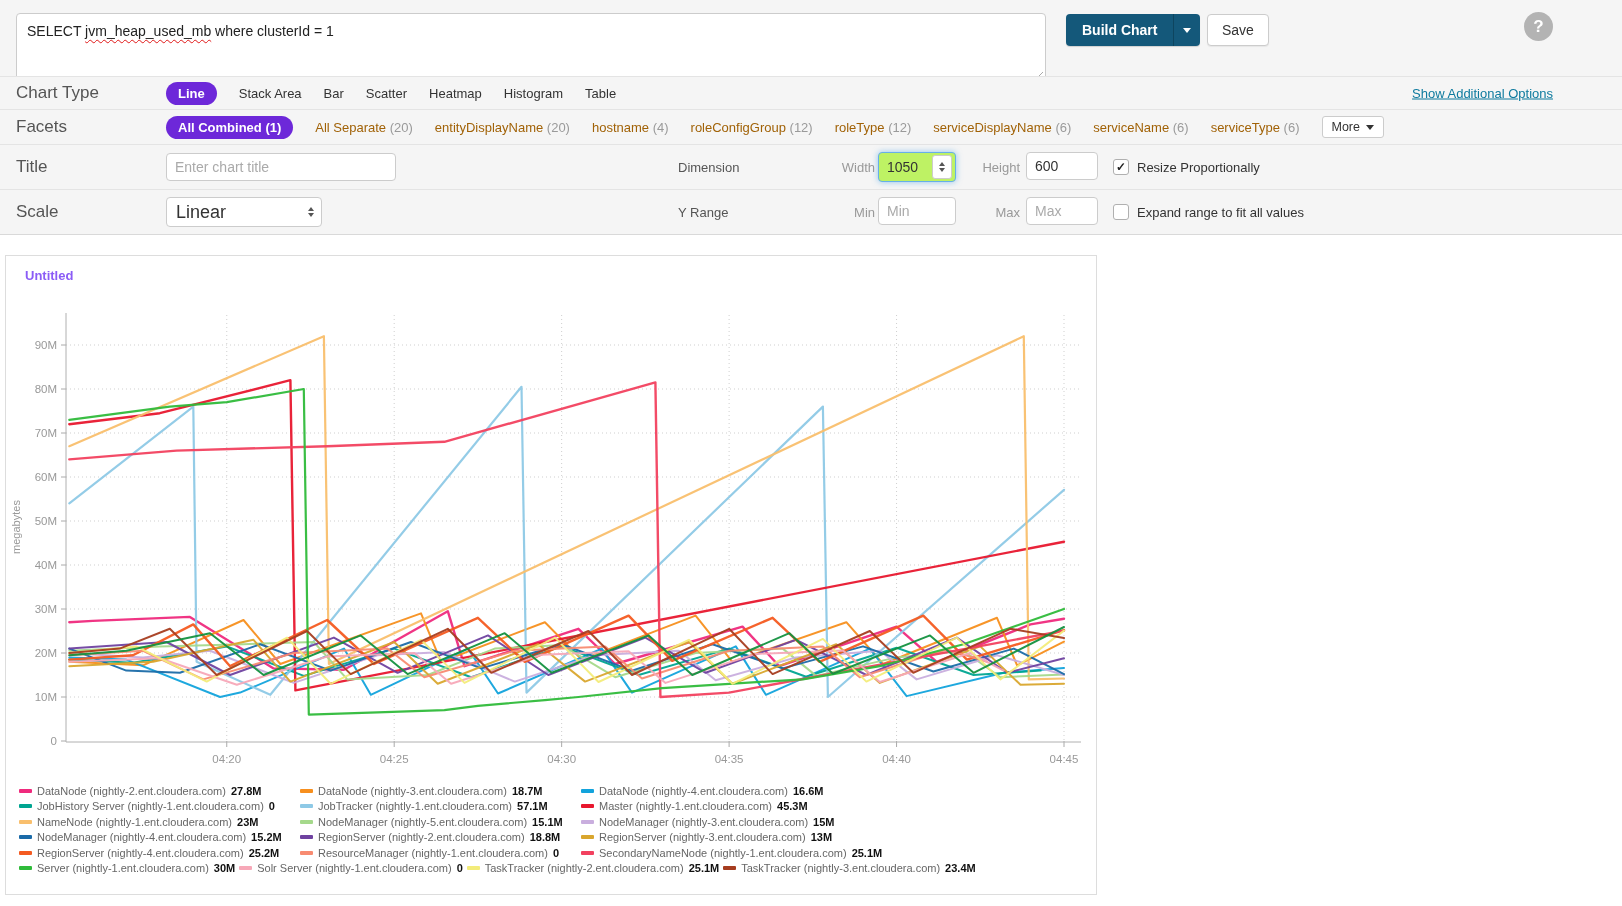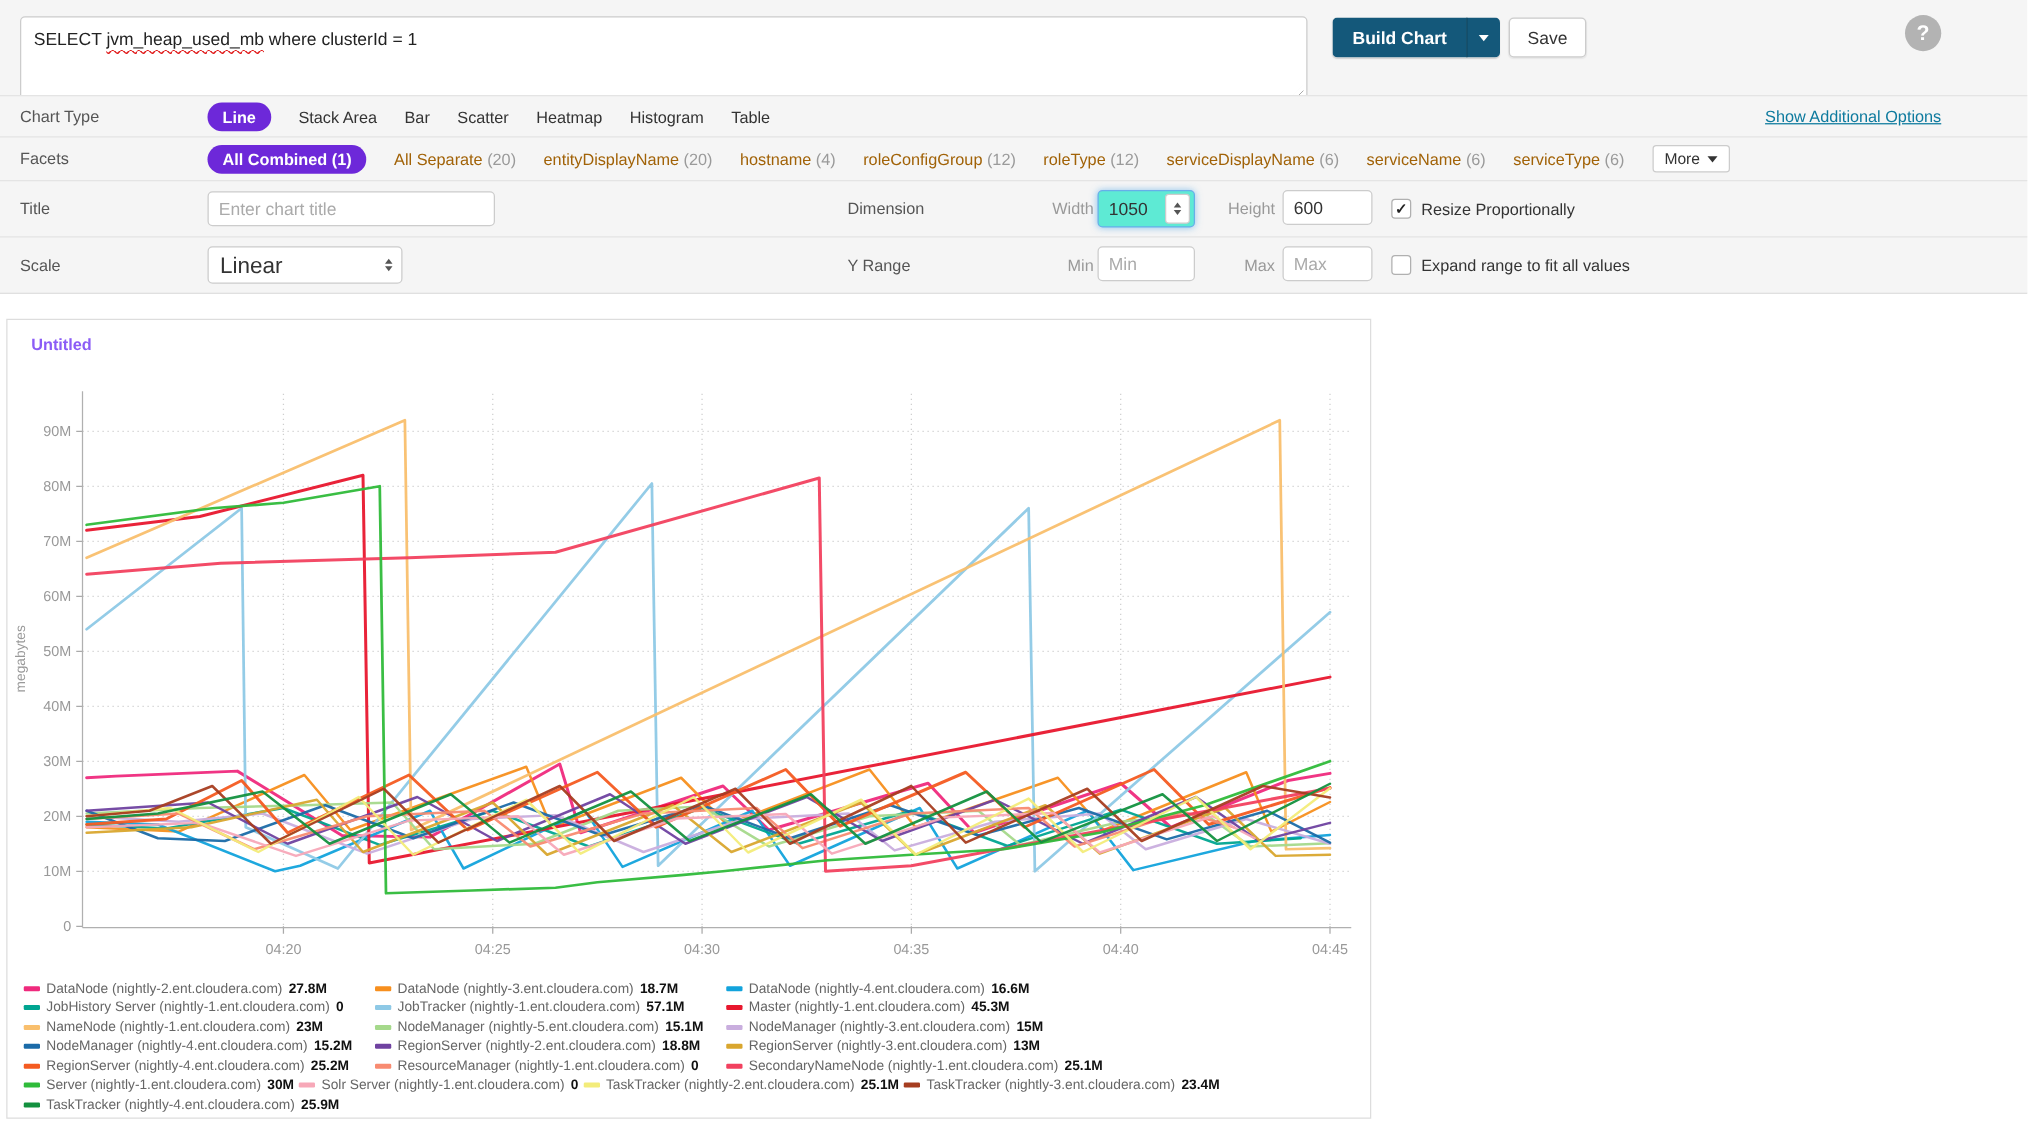--- a/index.html
+++ b/index.html
@@ -10,36 +10,36 @@
   .querybox .rsz{position:absolute; right:2px; bottom:2px; width:10px; height:10px; background:repeating-linear-gradient(135deg, transparent 0 2.5px, #aaa 2.5px 3.5px); clip-path:polygon(100% 0,100% 100%,0 100%);}
   .wavy{text-decoration:underline; text-decoration-style:wavy; text-decoration-color:#e01818; text-decoration-thickness:1px; text-underline-offset:3px;}
   .btn-primary{position:absolute; left:1066px; top:14px; height:32px; display:flex; align-items:stretch; border-radius:4px; overflow:hidden; cursor:pointer; box-shadow:0 1px 1px rgba(0,0,0,.15);}
   .btn-primary .main{background:#14587a; color:#fff; font-size:14px; font-weight:bold; padding:0 16px; display:flex; align-items:center;}
   .btn-primary .caretseg{background:#14587a; border-left:1px solid #0e455f; width:26px; display:flex; align-items:center; justify-content:center;}
   .caret-down{width:0;height:0;border-left:4px solid transparent;border-right:4px solid transparent;border-top:5px solid #fff;}
   .btn-save{position:absolute; left:1207px; top:14px; height:30px; background:#fff; border:1px solid #ccc; border-radius:4px; font-size:14px; color:#333; padding:0 14px; display:flex; align-items:center; cursor:pointer; box-shadow:0 1px 1px rgba(0,0,0,.06);}
   .help{position:absolute; left:1524px; top:12px; width:29px; height:29px; border-radius:50%; background:#b3b3b3; color:#fff; font-size:17px; font-weight:bold; display:flex; align-items:center; justify-content:center;}
   .row{position:relative; border-top:1px solid #e4e4e4; background:#f5f5f5;}
   .row.h32{height:32px;} .row.h34{height:34px;} .row.h44{height:44px;}
-  .rlabel{position:absolute; left:16px; top:50%; transform:translateY(-50%); font-size:13px; color:#555;}
+  .rlabel{position:absolute; left:16px; top:50%; transform:translateY(-50%); font-size:17px; color:#555;}
   .controls{position:absolute; left:166px; top:0; bottom:0; display:flex; align-items:center; gap:22px;}
   .pill{background:#6d28d9; color:#fff; border-radius:14px; padding:4px 12px; font-size:13px; font-weight:bold; cursor:pointer; white-space:nowrap;}
   .ctopt{font-size:13px; color:#333; cursor:pointer; white-space:nowrap;}
   .facet{font-size:13px; color:#444; cursor:pointer; white-space:nowrap;}
   .facet b{font-weight:normal; color:#a16207;}
   .facet i{font-style:normal; color:#9a9a9a;}
   .morebtn{background:#fff; border:1px solid #ccc; border-radius:3px; padding:3px 9px; font-size:12.5px; color:#333; display:flex; align-items:center; gap:6px; cursor:pointer;}
   .morebtn .caret-down{border-top-color:#333;}
   .link{position:absolute; right:69px; top:50%; transform:translateY(-50%); color:#0d7a9e; font-size:13px; text-decoration:underline; cursor:pointer;}
   input.txt{height:28px; border:1px solid #ccc; border-radius:4px; padding:0 8px; font-size:14px; font-family:"Liberation Sans",sans-serif; color:#333; background:#fff; box-sizing:border-box;}
   input.txt::placeholder{color:#aaa;}
   .title-input{width:230px;}
   .flabel{position:absolute; top:50%; transform:translateY(-50%); font-size:13px; color:#999; text-align:right;}
   .dimlabel{position:absolute; left:678px; top:50%; transform:translateY(-50%); font-size:13px; color:#555;}
-  .wwrap{position:absolute; left:878px; top:7px; width:78px; height:30px; background:#5eead4; border:1px solid #66afe9; border-radius:4px; box-shadow:0 0 6px rgba(102,175,233,.7); display:flex; align-items:center; box-sizing:border-box;}
+  .wwrap{position:absolute; left:878px; top:7px; width:78px; height:30px; background:#bef264; border:1px solid #66afe9; border-radius:4px; box-shadow:0 0 6px rgba(102,175,233,.7); display:flex; align-items:center; box-sizing:border-box;}
   .wwrap .val{flex:1; padding-left:8px; font-size:14px; color:#333;}
   .stepper{width:18px; height:22px; margin-right:3px; border:1px solid #ccc; border-radius:3px; display:flex; flex-direction:column; align-items:center; justify-content:center; gap:2px; background:#fff;}
   .tri-up{width:0;height:0;border-left:3.5px solid transparent;border-right:3.5px solid transparent;border-bottom:4.5px solid #555;}
   .tri-dn{width:0;height:0;border-left:3.5px solid transparent;border-right:3.5px solid transparent;border-top:4.5px solid #555;}
   .hinput{position:absolute; left:1026px; top:7px; width:72px; background:#ececec; color:#555; border-color:#ccc;}
   .mmin{position:absolute; left:878px; top:7px; width:78px;}
   .mmax{position:absolute; left:1026px; top:7px; width:72px;}
   .cbgroup{position:absolute; left:1113px; top:50%; transform:translateY(-50%); display:flex; align-items:center; gap:8px; font-size:13px; color:#333;}
   .cb{width:14px; height:14px; background:#fff; border:1px solid #b0b0b0; border-radius:3px; display:flex; align-items:center; justify-content:center; font-size:12px; color:#222; font-weight:bold;}
   .cb.on::after{content:"\2713";}
@@ -329,21 +329,14 @@
           <span class="sw" style="background: rgb(243, 236, 122);"></span>
           <span class="lg-name">TaskTracker (nightly-2.ent.cloudera.com)</span>
           <span class="lg-val">25.1M</span>
         </span>
         <span class="lg-item flow">
           <span class="sw" style="background: rgb(166, 61, 32);"></span>
           <span class="lg-name">TaskTracker (nightly-3.ent.cloudera.com)</span>
           <span class="lg-val">23.4M</span>
         </span>
       </div>
-      <div class="lg-row">
-        <span class="lg-item fixed">
-          <span class="sw" style="background: rgb(19, 145, 63);"></span>
-          <span class="lg-name">TaskTracker (nightly-4.ent.cloudera.com)</span>
-          <span class="lg-val">25.9M</span>
-        </span>
-      </div>
     </div>
 </div>
 
 </body></html>

